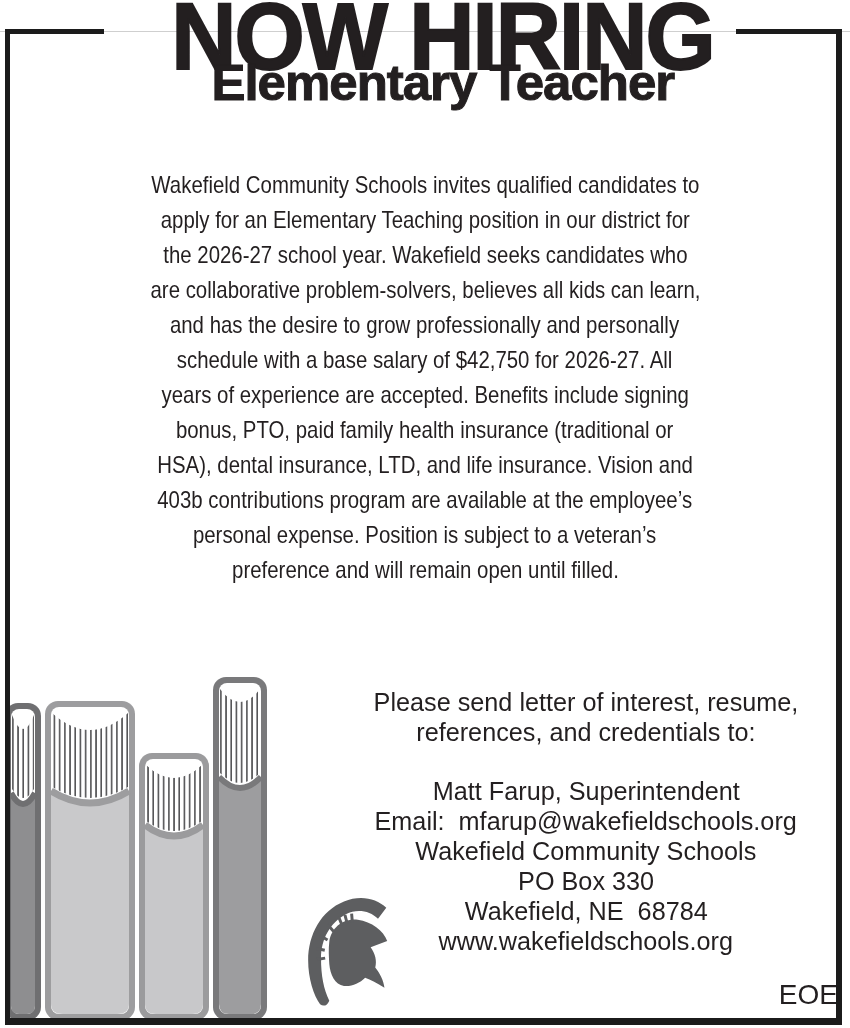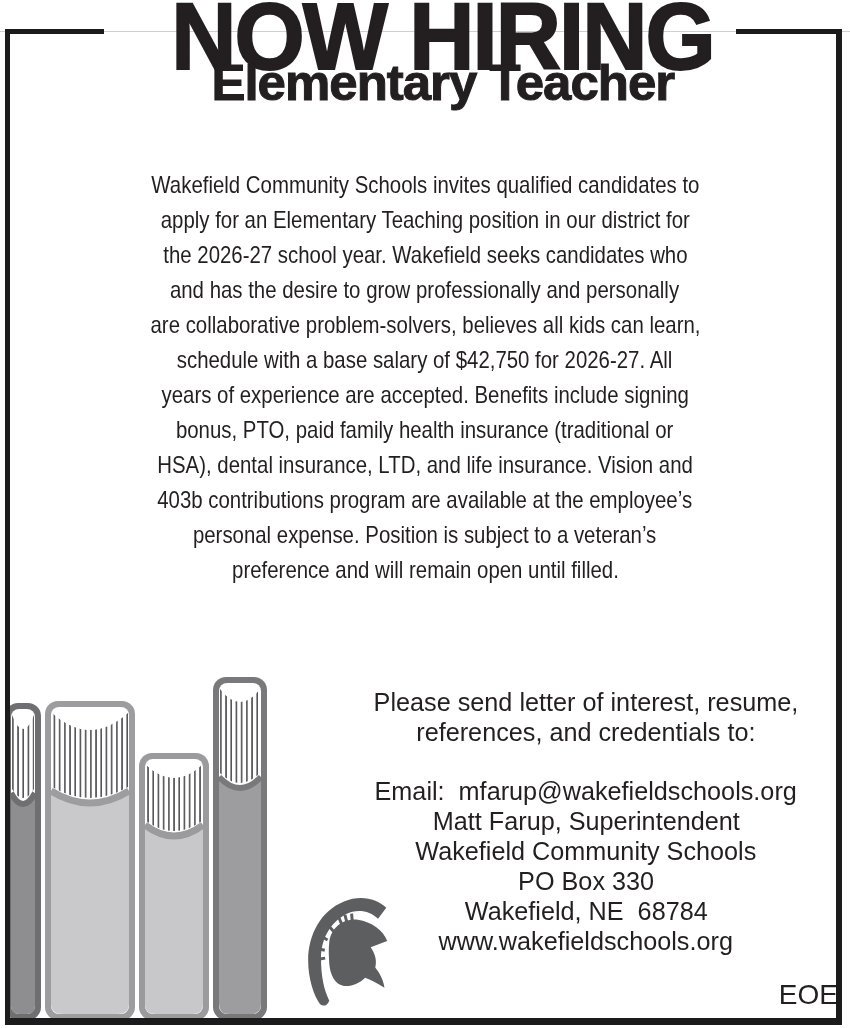--- a/index.html
+++ b/index.html
@@ -73,22 +73,22 @@
   <div class="frame-seg" id="frame-right"></div>
   <div class="frame-seg" id="frame-bottom"></div>
 
   <div class="title"><span>NOW HIRING</span></div>
   <div class="subtitle"><span>Elementary Teacher</span></div>
 
   <div class="body-block">
       <div class="tline"><span style="transform: scaleX(0.85);">Wakefield Community Schools invites qualified candidates to</span></div>
       <div class="tline"><span style="transform: scaleX(0.85);">apply for an Elementary Teaching position in our district for</span></div>
       <div class="tline"><span style="transform: scaleX(0.85);">the 2026-27 school year. Wakefield seeks candidates who</span></div>
+      <div class="tline"><span style="transform: scaleX(0.85);">are collaborative problem-solvers, believes all kids can learn,</span></div>
       <div class="tline"><span style="transform: scaleX(0.85);">and has the desire to grow professionally and personally</span></div>
-      <div class="tline"><span style="transform: scaleX(0.85);">are collaborative problem-solvers, believes all kids can learn,</span></div>
       <div class="tline"><span style="transform: scaleX(0.85);">schedule with a base salary of $42,750 for 2026-27. All</span></div>
       <div class="tline"><span style="transform: scaleX(0.85);">years of experience are accepted. Benefits include signing</span></div>
       <div class="tline"><span style="transform: scaleX(0.85);">bonus, PTO, paid family health insurance (traditional or</span></div>
       <div class="tline"><span style="transform: scaleX(0.85);">HSA), dental insurance, LTD, and life insurance. Vision and</span></div>
       <div class="tline"><span style="transform: scaleX(0.85);">403b contributions program are available at the employee’s</span></div>
       <div class="tline"><span style="transform: scaleX(0.85);">personal expense. Position is subject to a veteran’s</span></div>
       <div class="tline"><span style="transform: scaleX(0.85);">preference and will remain open until filled.</span></div>
     </div>
 
   <svg id="books-art" width="265" height="345" viewBox="0 0 265 345" xmlns="http://www.w3.org/2000/svg">
@@ -130,22 +130,22 @@
       <path d="M 214 102 Q 235 124 256 102 L 256 329 Q 256 339 246 339 L 224 339 Q 214 339 214 329 Z" fill="#9d9d9f"></path>
       <path d="M 214 102 Q 235 124 256 102" stroke-width="6" fill="none" stroke="#79797b"></path>
     </g>
   </svg>
 
   <div class="contact" id="contact-intro">
       <div class="tline"><span style="transform: scaleX(0.97);">Please send letter of interest, resume,</span></div>
       <div class="tline"><span style="transform: scaleX(0.97);">references, and credentials to:</span></div>
     </div>
   <div class="contact" id="contact-details">
+      <div class="tline"><span style="transform: scaleX(0.97);">Matt Farup, Superintendent</span></div>
       <div class="tline"><span style="transform: scaleX(0.97);">Email:  mfarup@wakefieldschools.org</span></div>
-      <div class="tline"><span style="transform: scaleX(0.97);">Matt Farup, Superintendent</span></div>
       <div class="tline"><span style="transform: scaleX(0.97);">Wakefield Community Schools</span></div>
       <div class="tline"><span style="transform: scaleX(0.97);">PO Box 330</span></div>
       <div class="tline"><span style="transform: scaleX(0.97);">Wakefield, NE  68784</span></div>
       <div class="tline"><span style="transform: scaleX(0.97);">www.wakefieldschools.org</span></div>
     </div>
 
   <svg id="helmet-art" width="112" height="125" viewBox="0 0 120 136" xmlns="http://www.w3.org/2000/svg">
     <g fill="#5d5e60">
 
       <path d="M 34 132

